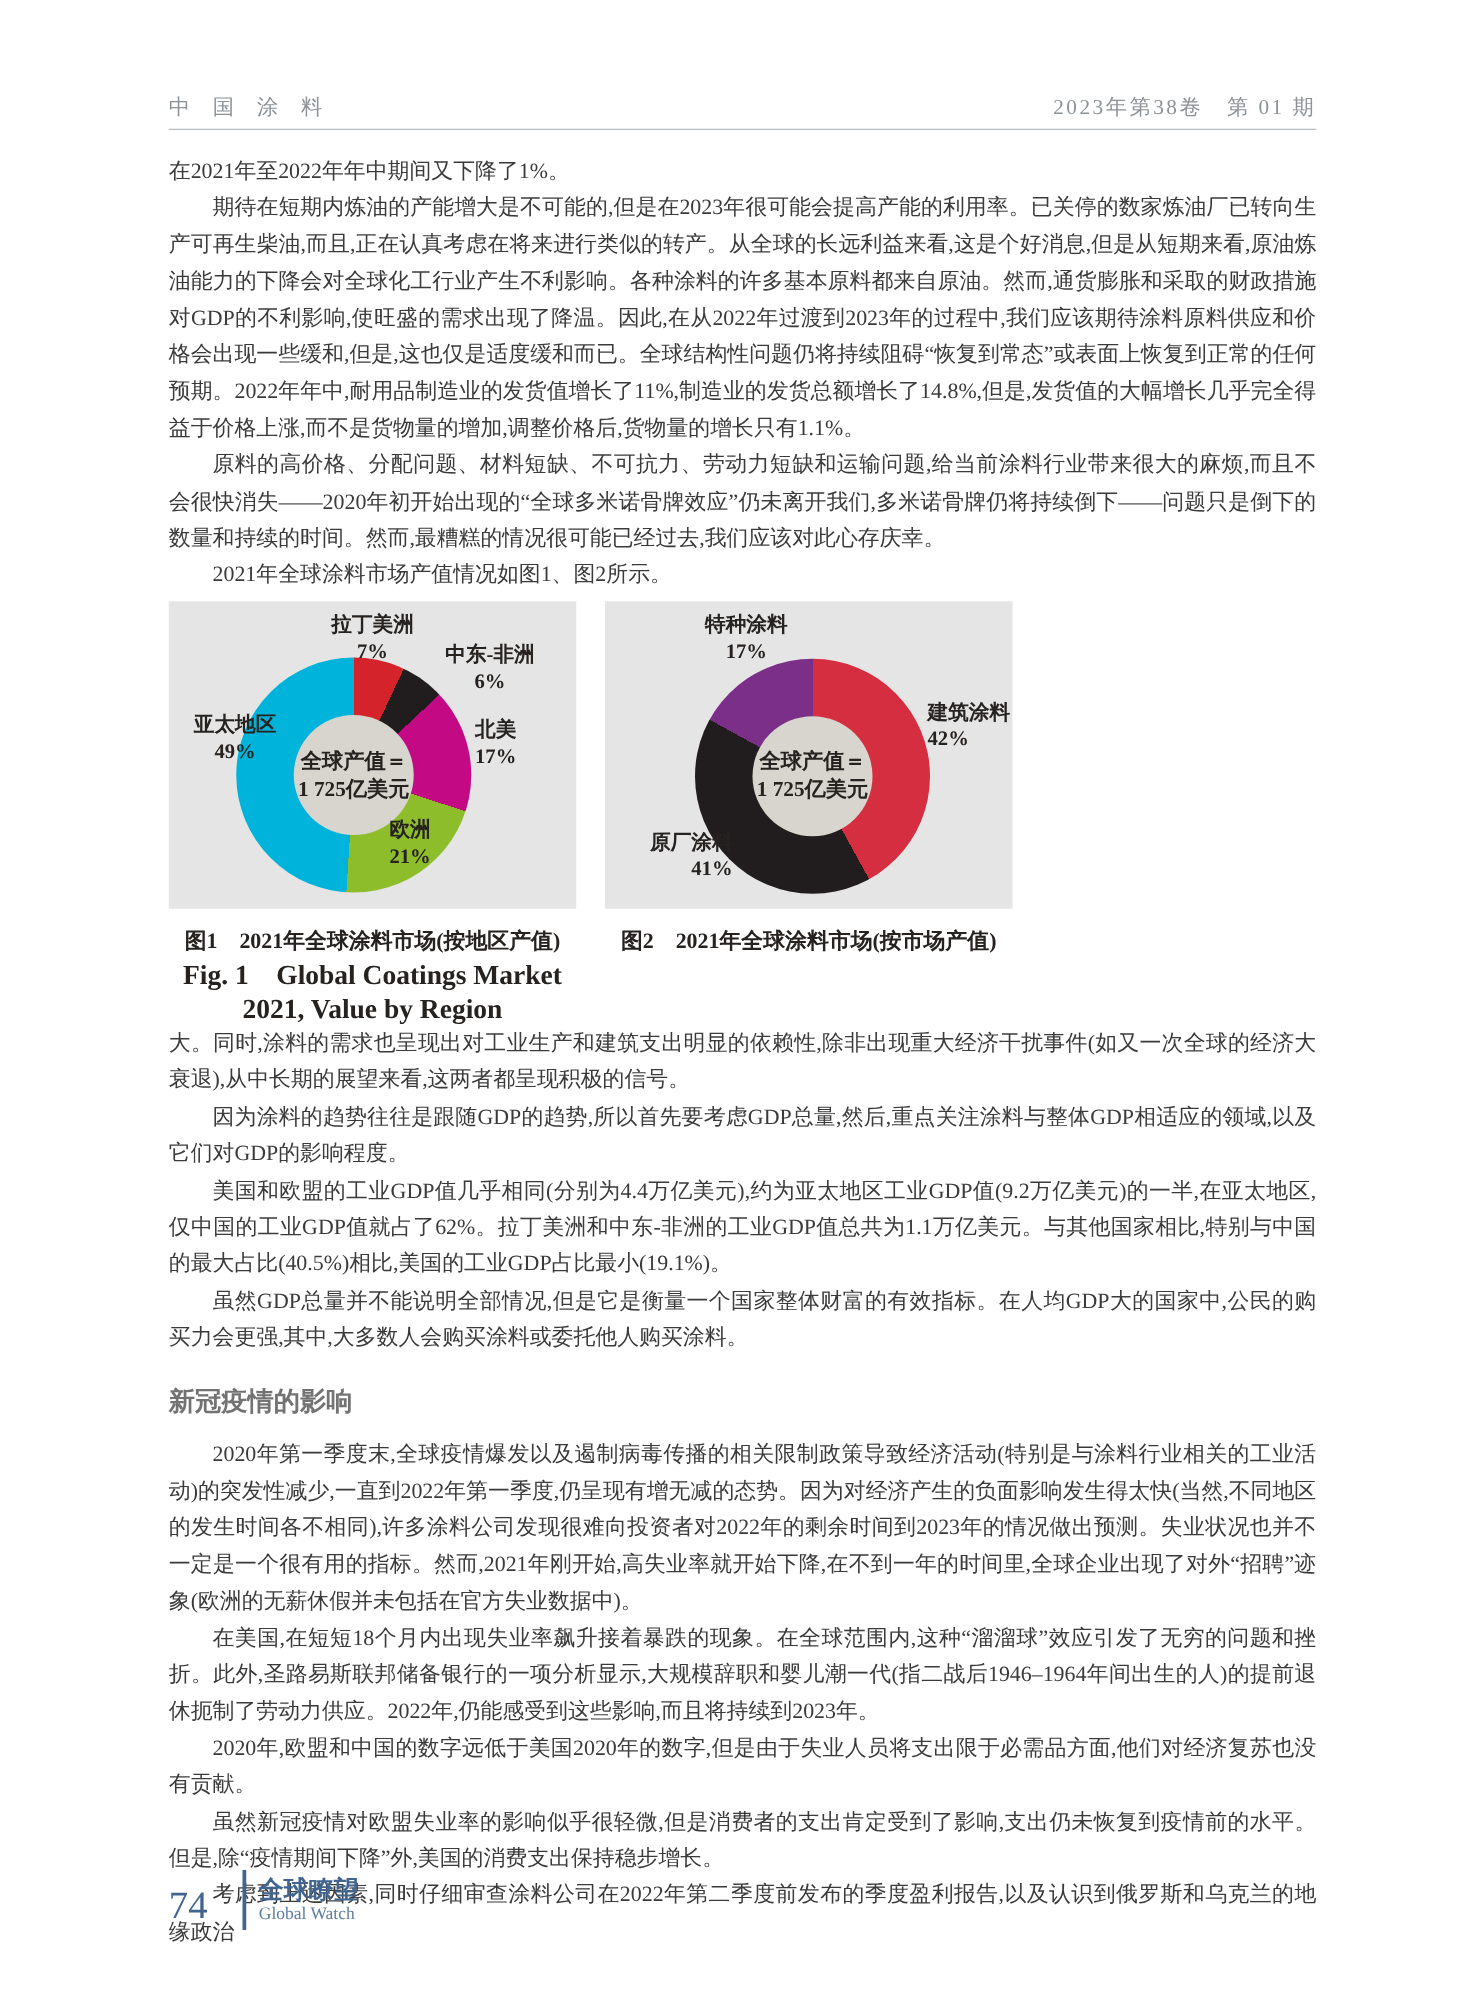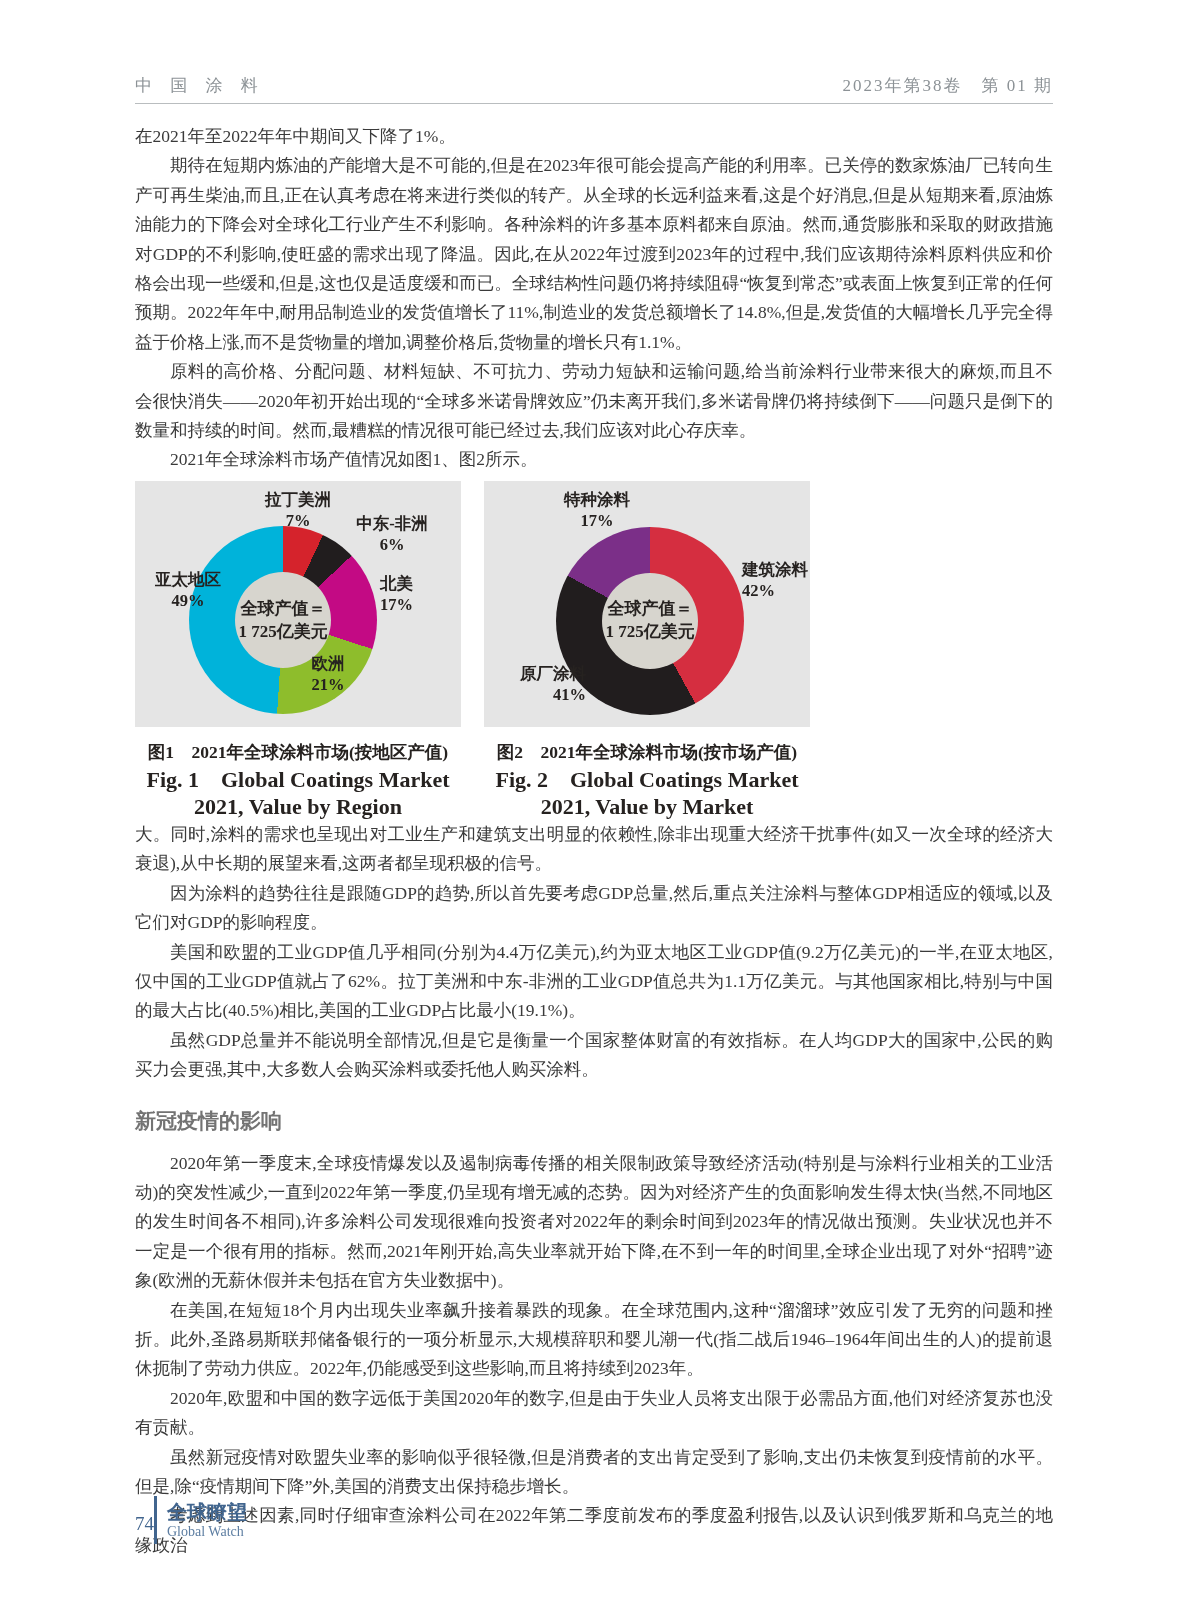--- a/index.html
+++ b/index.html
@@ -74,21 +74,21 @@
     font-family: "Liberation Sans", sans-serif;
     color: #737373; font-size: 21px; font-weight: bold;
     margin: 22px 0 14px 0;
   }
   .main > p { margin-bottom: 0; }
   
   .footer {
     position: absolute; left: 135px; top: 1496px;
     display: flex; align-items: center; color: #41658e;
   }
-  .footer .page-num { font-size: 19px; margin-right: 0; padding-top: 8px; }
+  .footer .page-num { font-size: 31px; margin-right: 28px; padding-top: 8px; }
   .footer .vbar { width: 3px; height: 48px; background: #41658e; margin-right: 10px; }
   .footer .col-zh { font-size: 20px; font-weight: bold; line-height: 24px; }
   .footer .col-en { font-size: 14px; color: #5c7da1; }
 </style>
 </head>
 <body>
 
 <div class="page">
 
   <div class="hdr">
@@ -160,21 +160,20 @@
           </div>
         </div>
 
         <div class="captions">
           <div class="caption">
             <div class="zh">图1　2021年全球涂料市场(按地区产值)</div>
             <div class="en">Fig. 1　Global Coatings Market 2021, Value by Region</div>
           </div>
           <div class="caption">
             <div class="zh">图2　2021年全球涂料市场(按市场产值)</div>
-            <div class="en">Fig. 2　Global Coatings Market 2021, Value by Market</div>
           </div>
         </div>
       </div>
 
     </div>
 
     <p>大。同时,涂料的需求也呈现出对工业生产和建筑支出明显的依赖性,除非出现重大经济干扰事件(如又一次全球的经济大衰退),从中长期的展望来看,这两者都呈现积极的信号。</p>
     <p class="indent">因为涂料的趋势往往是跟随GDP的趋势,所以首先要考虑GDP总量,然后,重点关注涂料与整体GDP相适应的领域,以及它们对GDP的影响程度。</p>
     <p class="indent">美国和欧盟的工业GDP值几乎相同(分别为4.4万亿美元),约为亚太地区工业GDP值(9.2万亿美元)的一半,在亚太地区,仅中国的工业GDP值就占了62%。拉丁美洲和中东-非洲的工业GDP值总共为1.1万亿美元。与其他国家相比,特别与中国的最大占比(40.5%)相比,美国的工业GDP占比最小(19.1%)。</p>
     <p class="indent">虽然GDP总量并不能说明全部情况,但是它是衡量一个国家整体财富的有效指标。在人均GDP大的国家中,公民的购买力会更强,其中,大多数人会购买涂料或委托他人购买涂料。</p>

